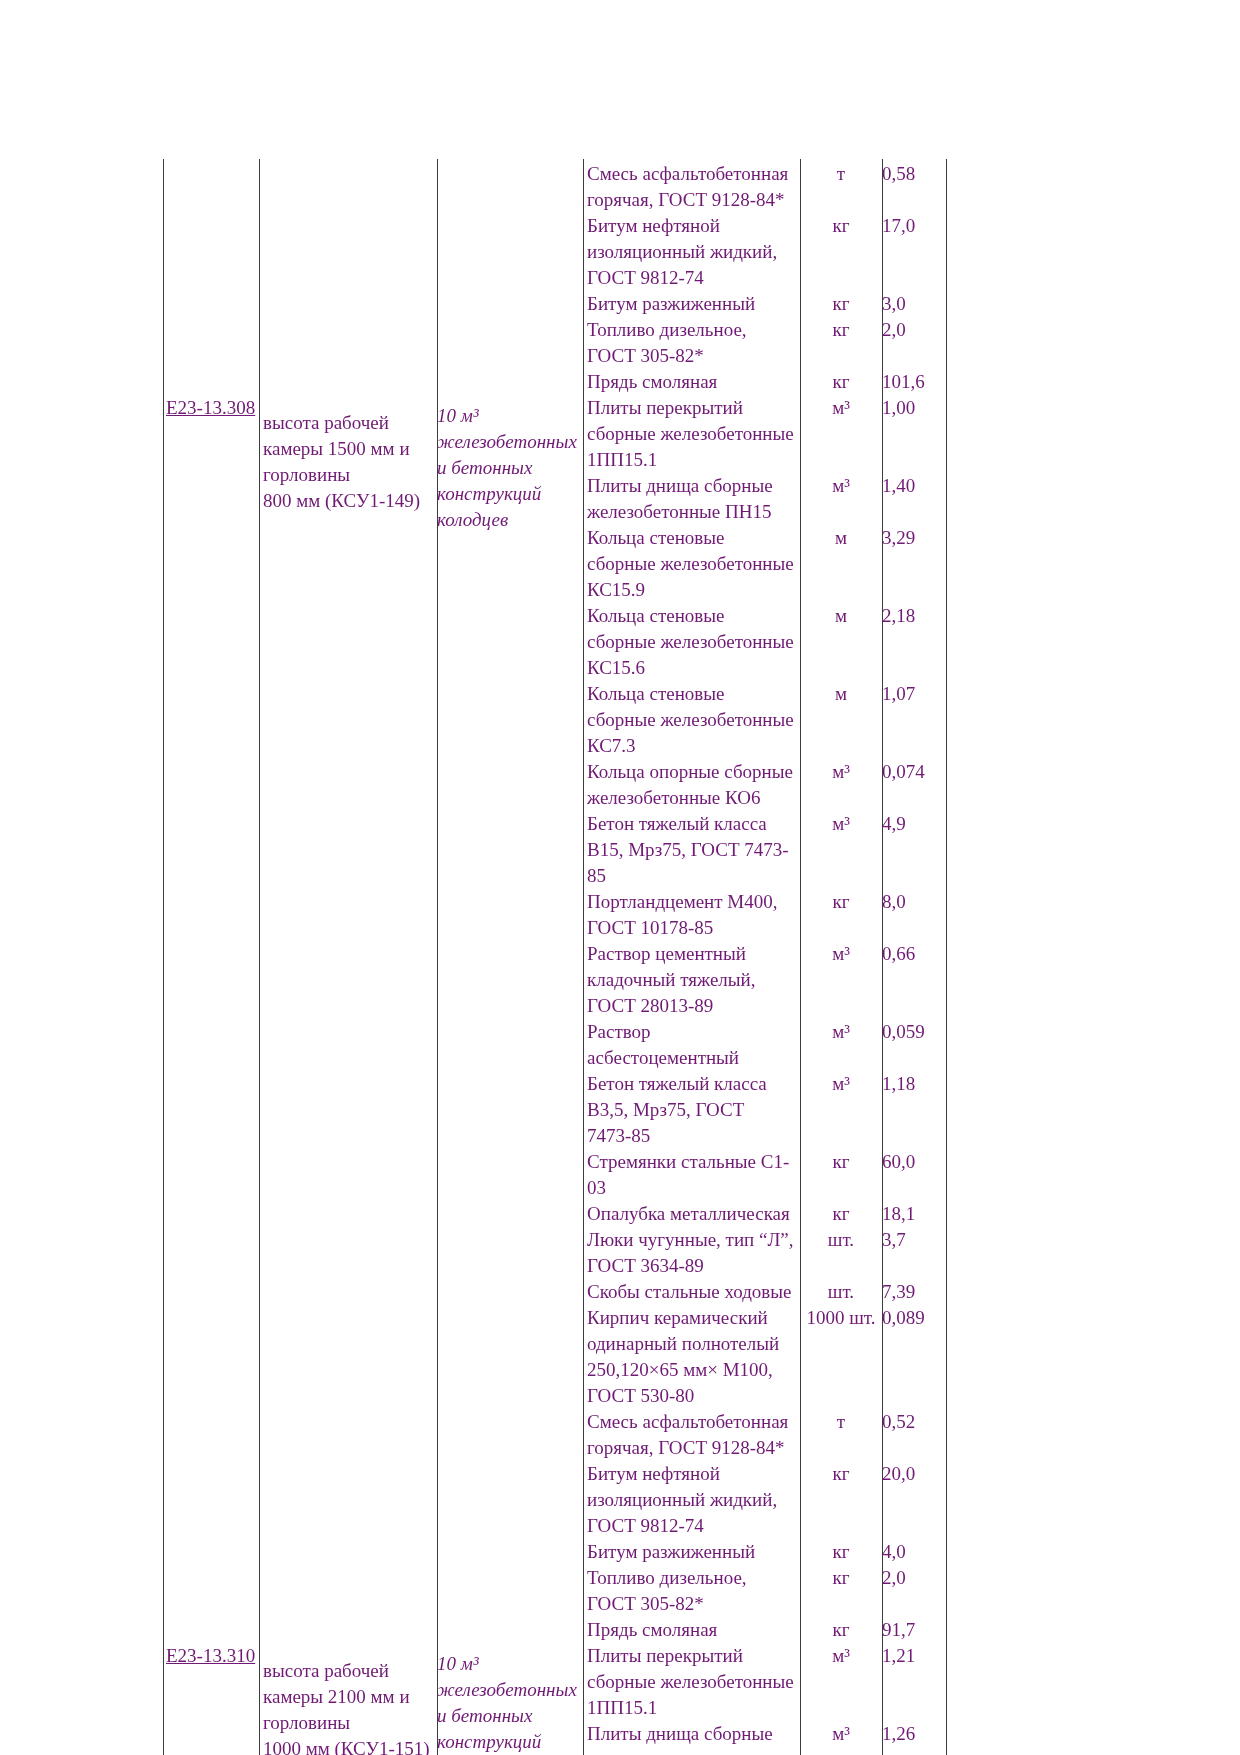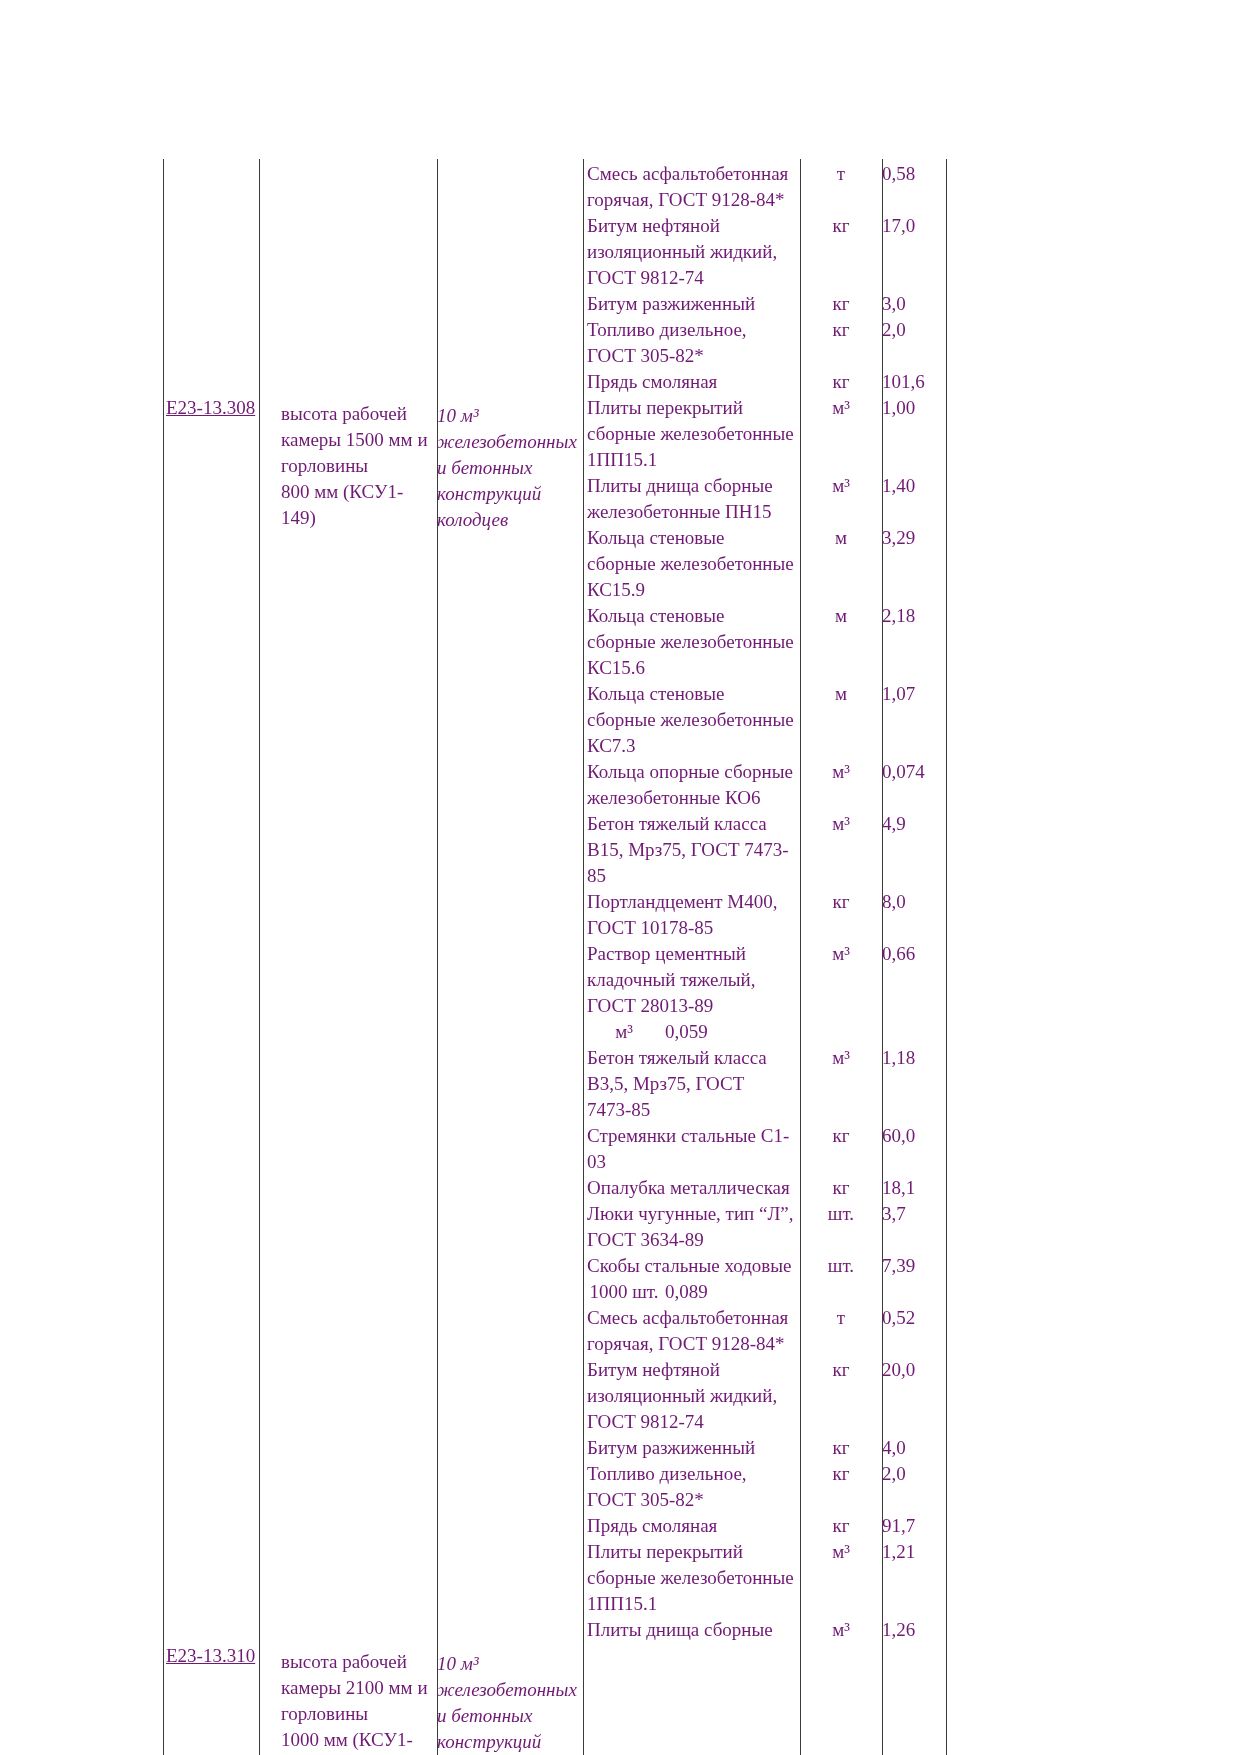--- a/index.html
+++ b/index.html
@@ -60,23 +60,23 @@
   }
   .g-code {
     position:absolute;
     left:0; top:0;
     width:96px;
     padding-left:3px;
     text-decoration:underline;
   }
   .g-desc {
     position:absolute;
-    left:96px; top:6px;
+    left:96px; top:15px;
     width:178px;
-    padding-left:22px;
+    padding-left:4px;
     white-space:pre-line;
   }
   .g-meas {
     position:absolute;
     left:274px; top:8px;
     width:146px;
     text-align:left;
     white-space:pre-line;
     font-style:italic;
   }
@@ -178,20 +178,22 @@
     <div class="m-qty">8,0</div>
   </div>
         <div class="mrow">
     <div class="m-name">Раствор цементный
 кладочный тяжелый,
 ГОСТ 28013-89</div>
     <div class="m-unit">м³</div>
     <div class="m-qty">0,66</div>
   </div>
         <div class="mrow">
+    <div class="m-name">Раствор
+асбестоцементный</div>
     <div class="m-unit">м³</div>
     <div class="m-qty">0,059</div>
   </div>
         <div class="mrow">
     <div class="m-name">Бетон тяжелый класса
 В3,5, Мрз75, ГОСТ
 7473-85</div>
     <div class="m-unit">м³</div>
     <div class="m-qty">1,18</div>
   </div>
@@ -211,20 +213,24 @@
 ГОСТ 3634-89</div>
     <div class="m-unit">шт.</div>
     <div class="m-qty">3,7</div>
   </div>
         <div class="mrow">
     <div class="m-name">Скобы стальные ходовые</div>
     <div class="m-unit">шт.</div>
     <div class="m-qty">7,39</div>
   </div>
         <div class="mrow">
+    <div class="m-name">Кирпич керамический
+одинарный полнотелый
+250,120×65 мм× М100,
+ГОСТ 530-80</div>
     <div class="m-unit">1000 шт.</div>
     <div class="m-qty">0,089</div>
   </div>
         <div class="mrow">
     <div class="m-name">Смесь асфальтобетонная
 горячая, ГОСТ 9128-84*</div>
     <div class="m-unit">т</div>
     <div class="m-qty">0,52</div>
   </div>
         <div class="mrow">

